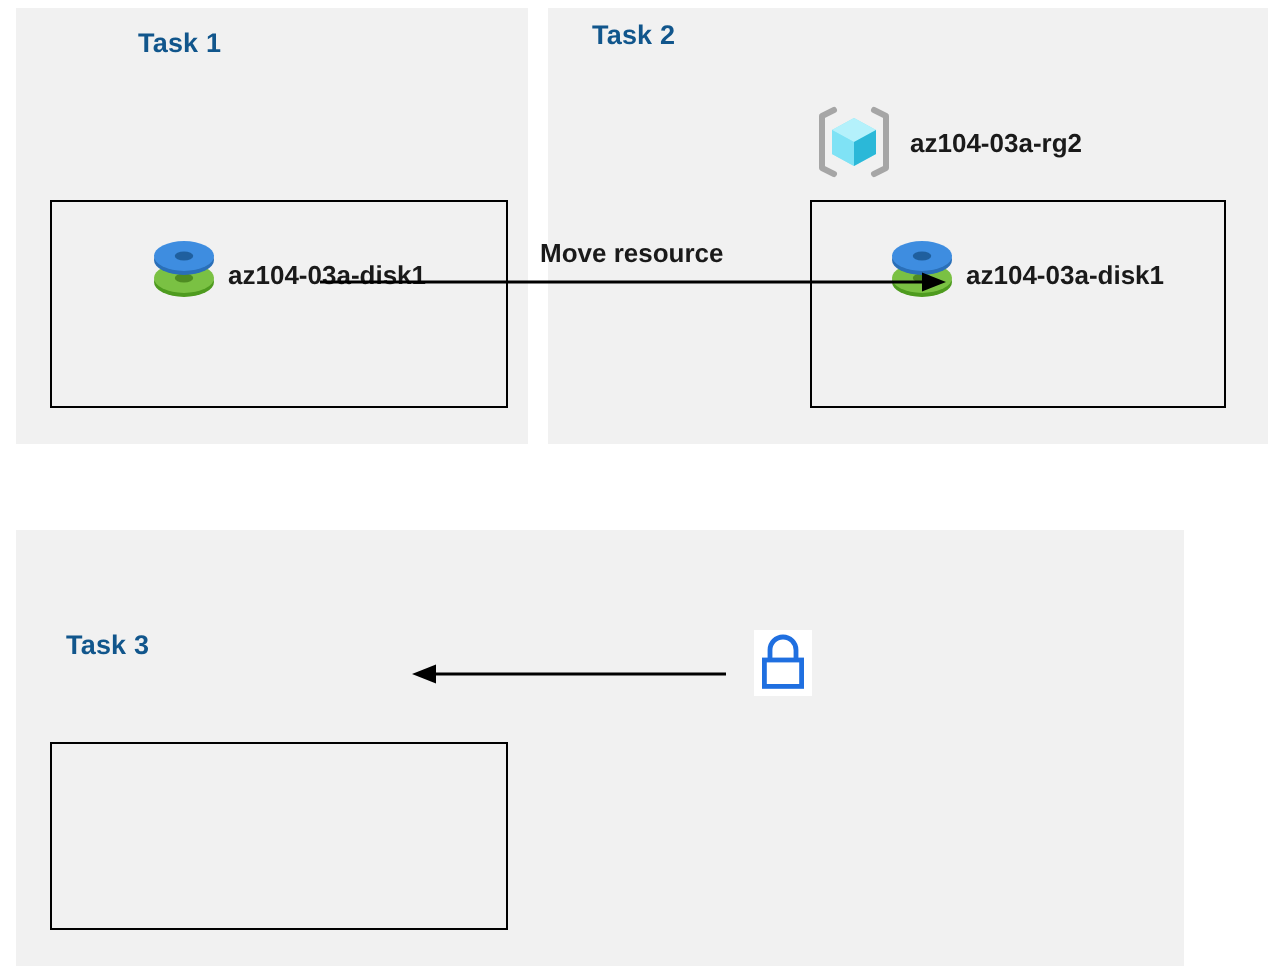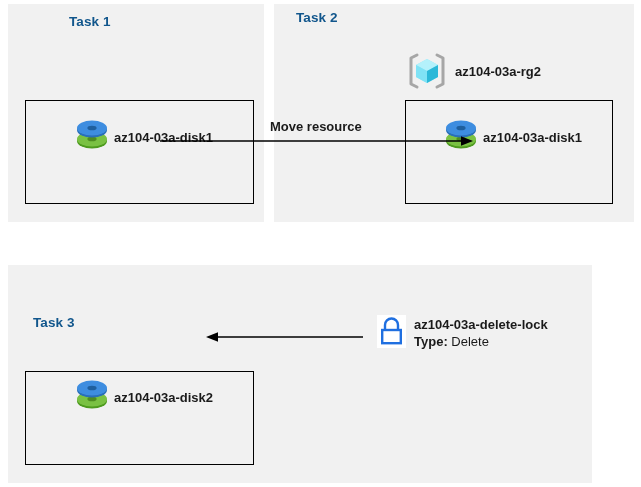--- a/index.html
+++ b/index.html
@@ -196,48 +196,28 @@
     <polygon points="313,15 301,10.2 301,19.8" fill="#000000"></polygon>
   </svg>
   <div class="arrow-caption" id="caption-move">Move resource</div>
 
   <div class="panel" id="panel-task3"></div>
   <div class="panel-title" id="title-task3">Task 3</div>
 
 
   <div class="res-box" id="box-task3"></div>
 
-  <div class="disk-item" id="disk-item-3">
-    <span>
-      <svg class="disk-icon" viewBox="0 0 44 42" xmlns="http://www.w3.org/2000/svg">
-        <ellipse cx="22" cy="27" rx="15" ry="7.5" fill="#4e9b1f"></ellipse>
-        <ellipse cx="22" cy="25" rx="15" ry="7.5" fill="#7ac143"></ellipse>
-        <ellipse cx="22" cy="25" rx="4.6" ry="2.3" fill="#4e8c22"></ellipse>
-        <ellipse cx="22" cy="16" rx="15" ry="7.5" fill="#2a6fb8"></ellipse>
-        <ellipse cx="22" cy="14" rx="15" ry="7.5" fill="#3e8de0"></ellipse>
-        <ellipse cx="22" cy="14" rx="4.6" ry="2.3" fill="#1f5f9e"></ellipse>
-      </svg>
-    </span>
-    <span class="disk-label">az104-03a-disk2</span>
-  </div>
 
   <svg class="arrow-svg" id="arrow-lock" width="162" height="22" viewBox="0 0 162 22" xmlns="http://www.w3.org/2000/svg">
     <line x1="158" y1="11" x2="11" y2="11" stroke="#000000" stroke-width="1.4"></line>
     <polygon points="1,11 13,6.2 13,15.8" fill="#000000"></polygon>
   </svg>
 
   <div id="lock-group">
     <span>
       <svg class="lock-icon" viewBox="0 0 29 33" xmlns="http://www.w3.org/2000/svg">
         <path d="M8 15 L8 10 A6.5 6.5 0 0 1 21 10 L21 15" fill="none" stroke="#1f6fe0" stroke-width="2.4"></path>
         <rect x="5.2" y="15" width="18.6" height="13.2" fill="none" stroke="#1f6fe0" stroke-width="2.4"></rect>
       </svg>
     </span>
-    <span class="lock-text">
-      <div class="lock-name">az104-03a-delete-lock</div>
-      <div class="lock-type">
-        <b>Type:</b>
-        <span>Delete</span>
-      </div>
-    </span>
   </div>
 
 </div>
 
 </body></html>

